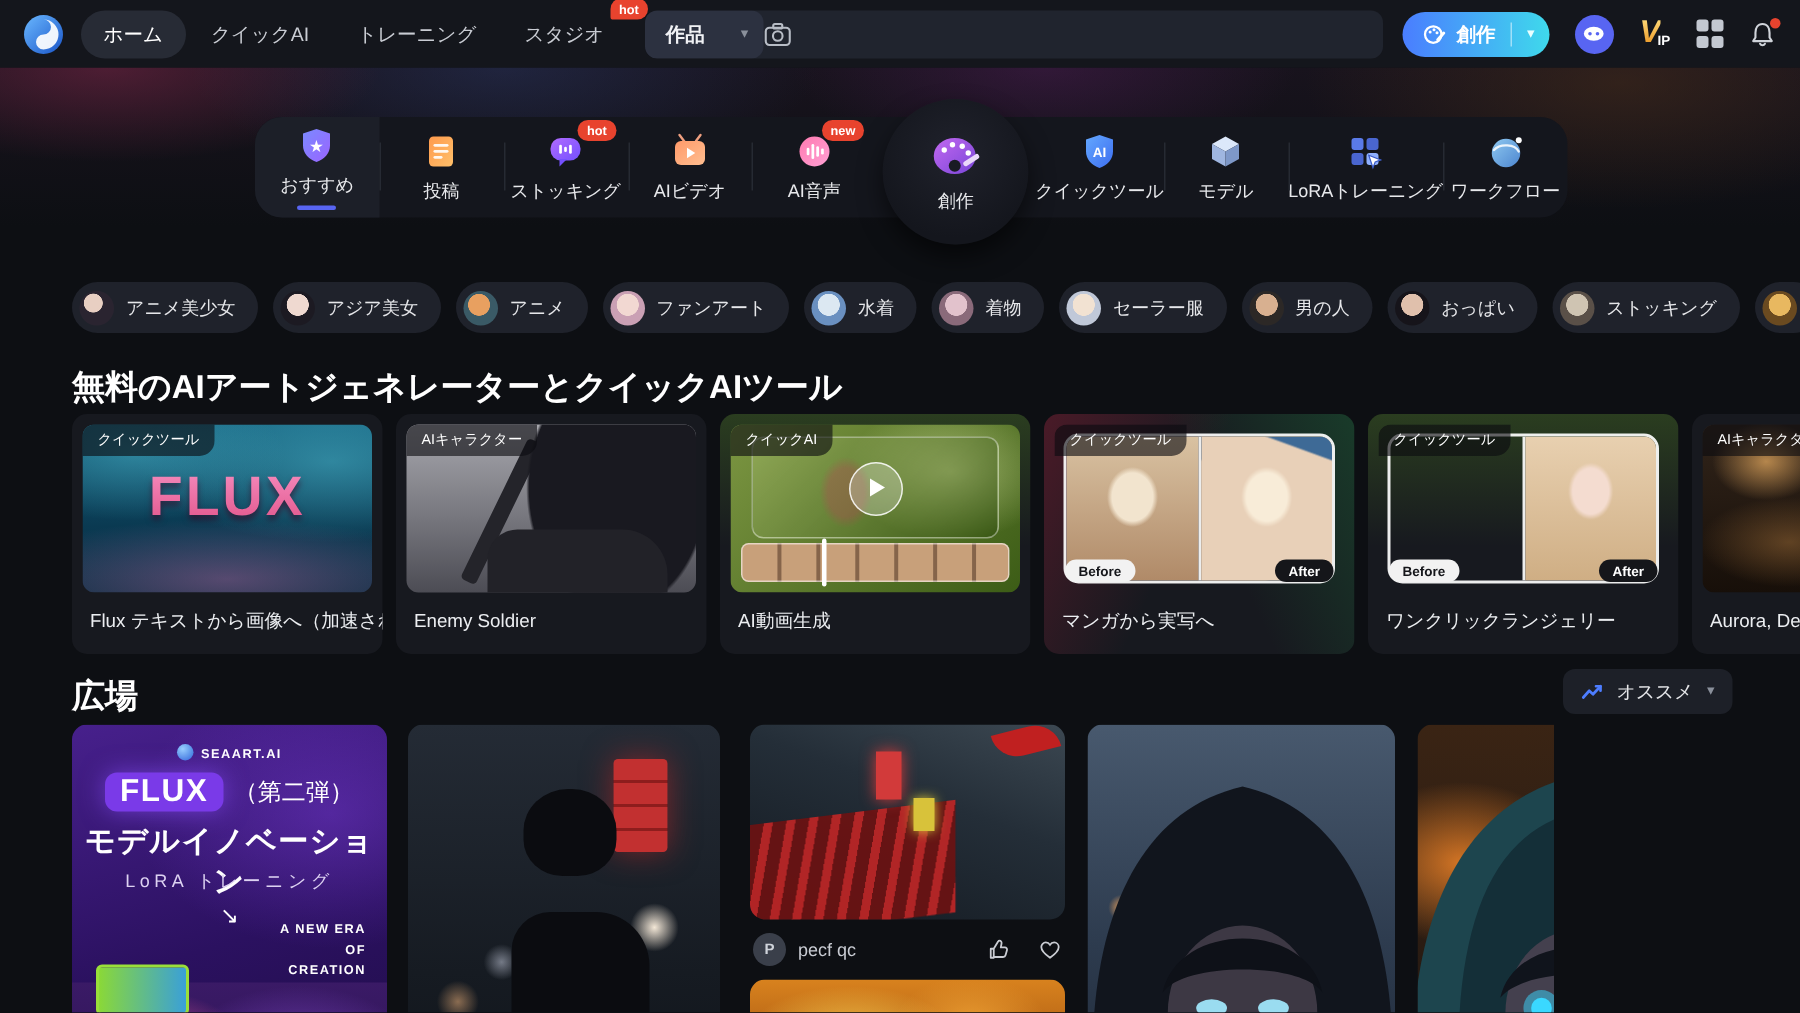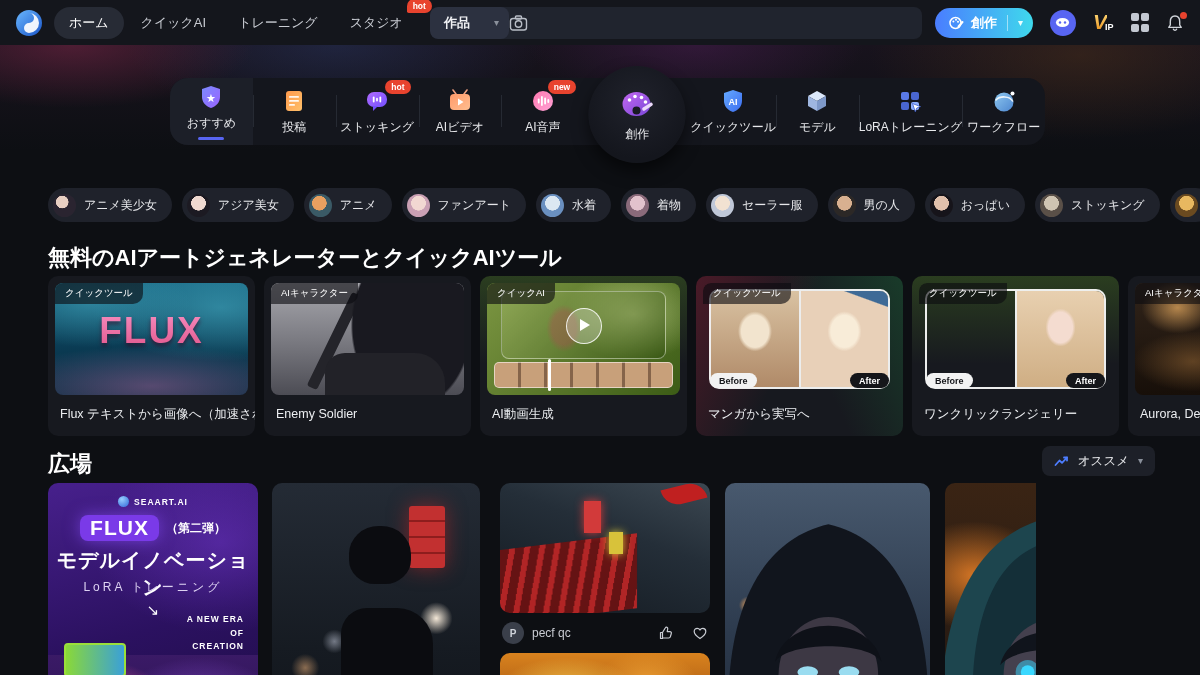--- a/index.html
+++ b/index.html
@@ -104,21 +104,21 @@
   .feed{position:absolute;top:483px;left:48px;width:988px;bottom:0;overflow:hidden;}
   .fcol{position:absolute;top:0;}
   #fc1{left:0;width:210px;} #fc2{left:224px;width:208px;} #fc3{left:452px;width:210px;}
   #fc4{left:677px;width:205px;} #fc5{left:897px;width:210px;}
   .fimg{border-radius:10px;position:relative;overflow:hidden;cursor:pointer;}
   .promo{height:330px;background:radial-gradient(130px 90px at 82% 18%,rgba(128,64,226,.4),transparent),linear-gradient(165deg,#47208c 0%,#2b1160 45%,#170a36 100%);}
   .promo-brand{position:absolute;top:13px;left:0;right:0;display:flex;align-items:center;justify-content:center;gap:5px;font-size:8.5px;font-weight:700;letter-spacing:1px;color:#fff;}
   .promo-bdot{width:11px;height:11px;border-radius:50%;background:radial-gradient(circle at 35% 30%,#9ad0ff,#2a6ad8);}
   .promo-l1{position:absolute;top:32px;left:0;right:0;display:flex;align-items:center;justify-content:center;gap:7px;}
   .pflux{font-size:21px;font-weight:900;letter-spacing:1px;background:#7a3ae8;border-radius:8px;padding:1px 10px;box-shadow:0 0 16px rgba(140,80,255,.6);}
-  .psfx{font-size:12px;font-weight:700;color:#fff;}
+  .psfx{font-size:16px;font-weight:400;color:#fff;}
   .promo-l2{position:absolute;top:64px;left:0;right:0;text-align:center;font-size:20px;font-weight:900;letter-spacing:1px;color:#fff;}
   .promo-l3{position:absolute;top:96px;left:0;right:0;text-align:center;font-size:12px;letter-spacing:3px;color:#ddd2f2;}
   .promo-arr{position:absolute;top:118px;left:0;right:0;text-align:center;font-size:15px;color:#fff;}
   .promo-tag{position:absolute;right:14px;top:130px;text-align:right;font-size:8.5px;font-weight:700;line-height:1.6;letter-spacing:1px;color:#fff;}
   .promo-collage{position:absolute;left:0;right:0;top:172px;bottom:0;background:radial-gradient(60px 44px at 28% 32%,#e05898,transparent),radial-gradient(90px 64px at 72% 42%,#8048c8,transparent),radial-gradient(50px 40px at 50% 70%,#c03a78,transparent),linear-gradient(180deg,#3a1a66,#1e0c40);}
   .promo-eyes{position:absolute;left:16px;top:160px;width:58px;height:30px;border:2px solid #9adf3a;border-radius:4px;background:linear-gradient(90deg,#8ad838,#3aa0d8);z-index:2;}
   .street{height:330px;background:radial-gradient(26px 26px at 79% 41%,rgba(255,242,224,.95),transparent 62%),radial-gradient(14px 14px at 16% 56%,rgba(255,190,130,.5),transparent),radial-gradient(12px 12px at 30% 48%,rgba(230,236,255,.45),transparent),linear-gradient(180deg,#242b35 0%,#161b22 50%,#0b0e13 100%);}
   .street-sign{position:absolute;right:17%;top:7%;width:36px;height:62px;background:repeating-linear-gradient(180deg,#c23030 0 14px,#8e1d1d 14px 16px);box-shadow:0 0 20px rgba(200,40,40,.55);border-radius:3px;}
   .street-hair{position:absolute;left:37%;top:13%;width:62px;height:58px;background:#0b0c10;border-radius:48% 48% 42% 42%;}
   .street-body{position:absolute;left:33%;top:38%;width:92px;height:220px;background:#0b0c10;border-radius:26px 36px 0 0;}

